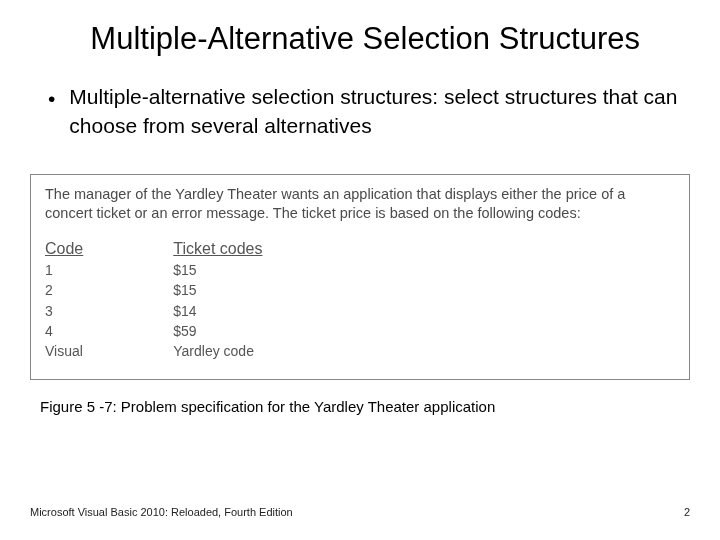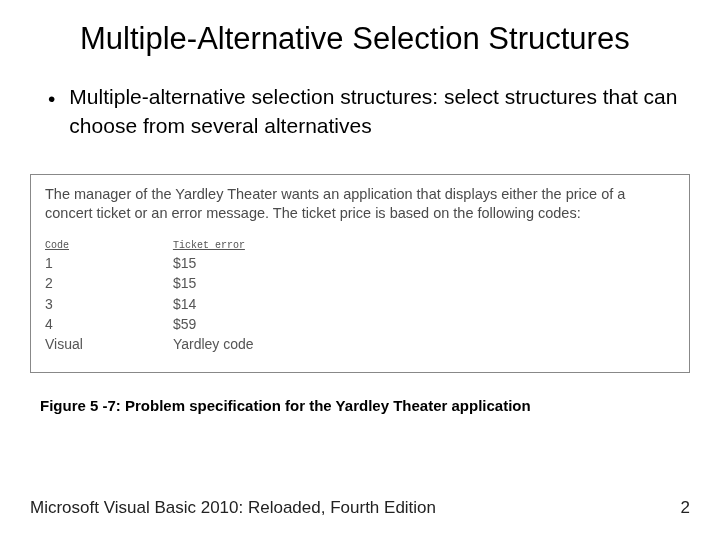--- a/index.html
+++ b/index.html
@@ -6,21 +6,21 @@
     body {
       width: 720px;
       height: 540px;
       background: #ffffff;
       font-family: Arial, Helvetica, sans-serif;
       color: #000000;
       position: relative;
       padding: 20px 30px 0 30px;
     }
     .slide-title {
-      text-align: left;
+      text-align: right;
       font-size: 31px;
       font-weight: normal;
       line-height: 1.2;
       margin-bottom: 26px;
       padding: 0 50px;
     }
     .bullet-area {
       padding-left: 18px;
       padding-right: 10px;
       margin-bottom: 34px;
@@ -49,45 +49,44 @@
     }
     .code-table {
       display: flex;
       gap: 90px;
     }
     .col {
       display: flex;
       flex-direction: column;
     }
     .col-header {
-      font-size: 10px;
+      font-size: 16px;
       text-decoration: underline;
       color: #555;
       margin-bottom: 2px;
-      font-family: Liberation Mono, monospace;
     }
     .cell {
       font-size: 14px;
       line-height: 1.45;
       color: #555;
     }
     .figure-caption {
       font-size: 15px;
-      font-weight: bold;
-      margin-top: 24px;
+      font-weight: normal;
+      margin-top: 18px;
       padding-left: 10px;
     }
     .footer {
       position: absolute;
       bottom: 22px;
       left: 30px;
       right: 30px;
       display: flex;
       justify-content: space-between;
-      font-size: 17px;
+      font-size: 11px;
       color: #222;
     }
   </style>
 </head>
 <body>
 
 <h1 class="slide-title">Multiple-Alternative Selection Structures</h1>
 
 <div class="bullet-area">
   <div class="bullet-row">
@@ -101,21 +100,21 @@
   <div class="code-table">
     <div class="col">
       <div class="col-header">Code</div>
       <div class="cell">1</div>
       <div class="cell">2</div>
       <div class="cell">3</div>
       <div class="cell">4</div>
       <div class="cell">Visual</div>
     </div>
     <div class="col">
-      <div class="col-header">Ticket error</div>
+      <div class="col-header">Ticket codes</div>
       <div class="cell">$15</div>
       <div class="cell">$15</div>
       <div class="cell">$14</div>
       <div class="cell">$59</div>
       <div class="cell">Yardley code</div>
     </div>
   </div>
 </div>
 
 <div class="figure-caption">Figure 5 -7: Problem specification for the Yardley Theater application</div>

